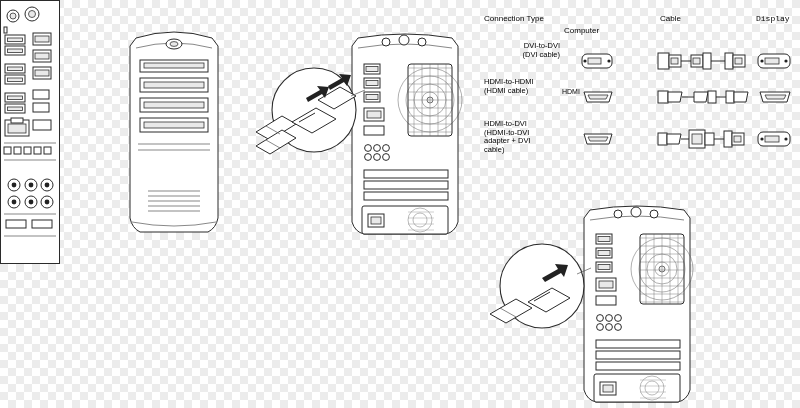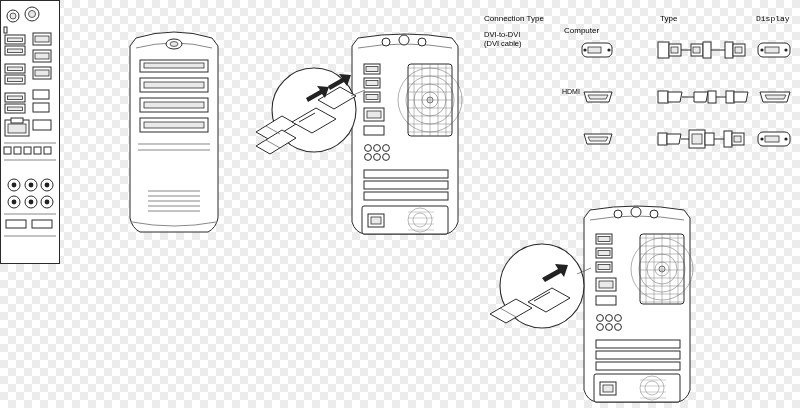--- a/index.html
+++ b/index.html
@@ -334,25 +334,25 @@
       <path class="fl-k" d="M58 40 l16 -9 l-3 -5 l13 1 l-4 12 l-3 -4 l-16 9 z"></path>
       <path class="ln-thin" d="M93 36 l14 -6"></path>
     </svg>
   </div>
 
   <div class="table-region">
 
     <div class="tbl-head">
       <span class="hd-conn">Connection Type</span>
       <span class="hd-comp">Computer</span>
-      <span class="hd-cable">Type</span>
+      <span class="hd-cable">Cable</span>
       <span class="hd-disp">Display</span>
     </div>
 
-    <div class="row" style="top:17px;">
+    <div class="row" style="top:28px;text-align:right;">
       <div class="row-label">
         <div>DVI-to-DVI</div>
         <div>(DVI cable)</div>
       </div>
       <div class="cell cell-comp">
         <svg width="92" height="30" viewBox="0 0 92 30">
 
           <rect x="20" y="8" width="30" height="14" rx="5" class="fl-w"></rect>
           <rect x="26" y="12" width="13" height="6" class="fl-g"></rect>
           <circle cx="23" cy="15" r="1.6" class="fl-k"></circle>
@@ -382,20 +382,24 @@
         <svg width="44" height="30" viewBox="0 0 44 30">
           <rect x="4" y="8" width="32" height="14" rx="5" class="fl-w"></rect>
           <rect x="11" y="12" width="14" height="6" class="fl-g"></rect>
           <circle cx="8" cy="15" r="1.6" class="fl-k"></circle>
           <circle cx="32" cy="15" r="1.6" class="fl-k"></circle>
         </svg>
       </div>
     </div>
 
     <div class="row" style="top:64px;">
+      <div class="row-label">
+        <div>HDMI-to-HDMI</div>
+        <div>(HDMI cable)</div>
+      </div>
       <div class="cell cell-comp">
         <svg width="92" height="30" viewBox="0 0 92 30">
           <text x="0" y="12" font-family="Liberation Sans, sans-serif" font-size="7" fill="#000">HDMI</text>
           <path class="fl-w" d="M22 10 h28 l-3 10 h-22 z"></path>
           <path class="fl-g" d="M26 13 h20 l-2 4 h-16 z"></path>
         </svg>
       </div>
       <div class="cell cell-cable">
         <svg width="96" height="30" viewBox="0 0 96 30">
           <rect x="2" y="9" width="10" height="12" class="fl-w"></rect>
@@ -410,20 +414,26 @@
       </div>
       <div class="cell cell-disp">
         <svg width="44" height="30" viewBox="0 0 44 30">
           <path class="fl-w" d="M6 10 h30 l-3 10 h-24 z"></path>
           <path class="fl-g" d="M11 13 h21 l-2 4 h-17 z"></path>
         </svg>
       </div>
     </div>
 
     <div class="row" style="top:106px; height:50px;">
+      <div class="row-label">
+        <div>HDMI-to-DVI</div>
+        <div>(HDMI-to-DVI</div>
+        <div>adapter + DVI</div>
+        <div>cable)</div>
+      </div>
       <div class="cell cell-comp">
         <svg width="92" height="30" viewBox="0 0 92 30">
           <path class="fl-w" d="M22 10 h28 l-3 10 h-22 z"></path>
           <path class="fl-g" d="M26 13 h20 l-2 4 h-16 z"></path>
         </svg>
       </div>
       <div class="cell cell-cable">
         <svg width="96" height="30" viewBox="0 0 96 30">
           <rect x="2" y="9" width="9" height="12" class="fl-w"></rect>
           <path class="fl-w" d="M11 10 h14 l-2 10 h-12 z"></path>

